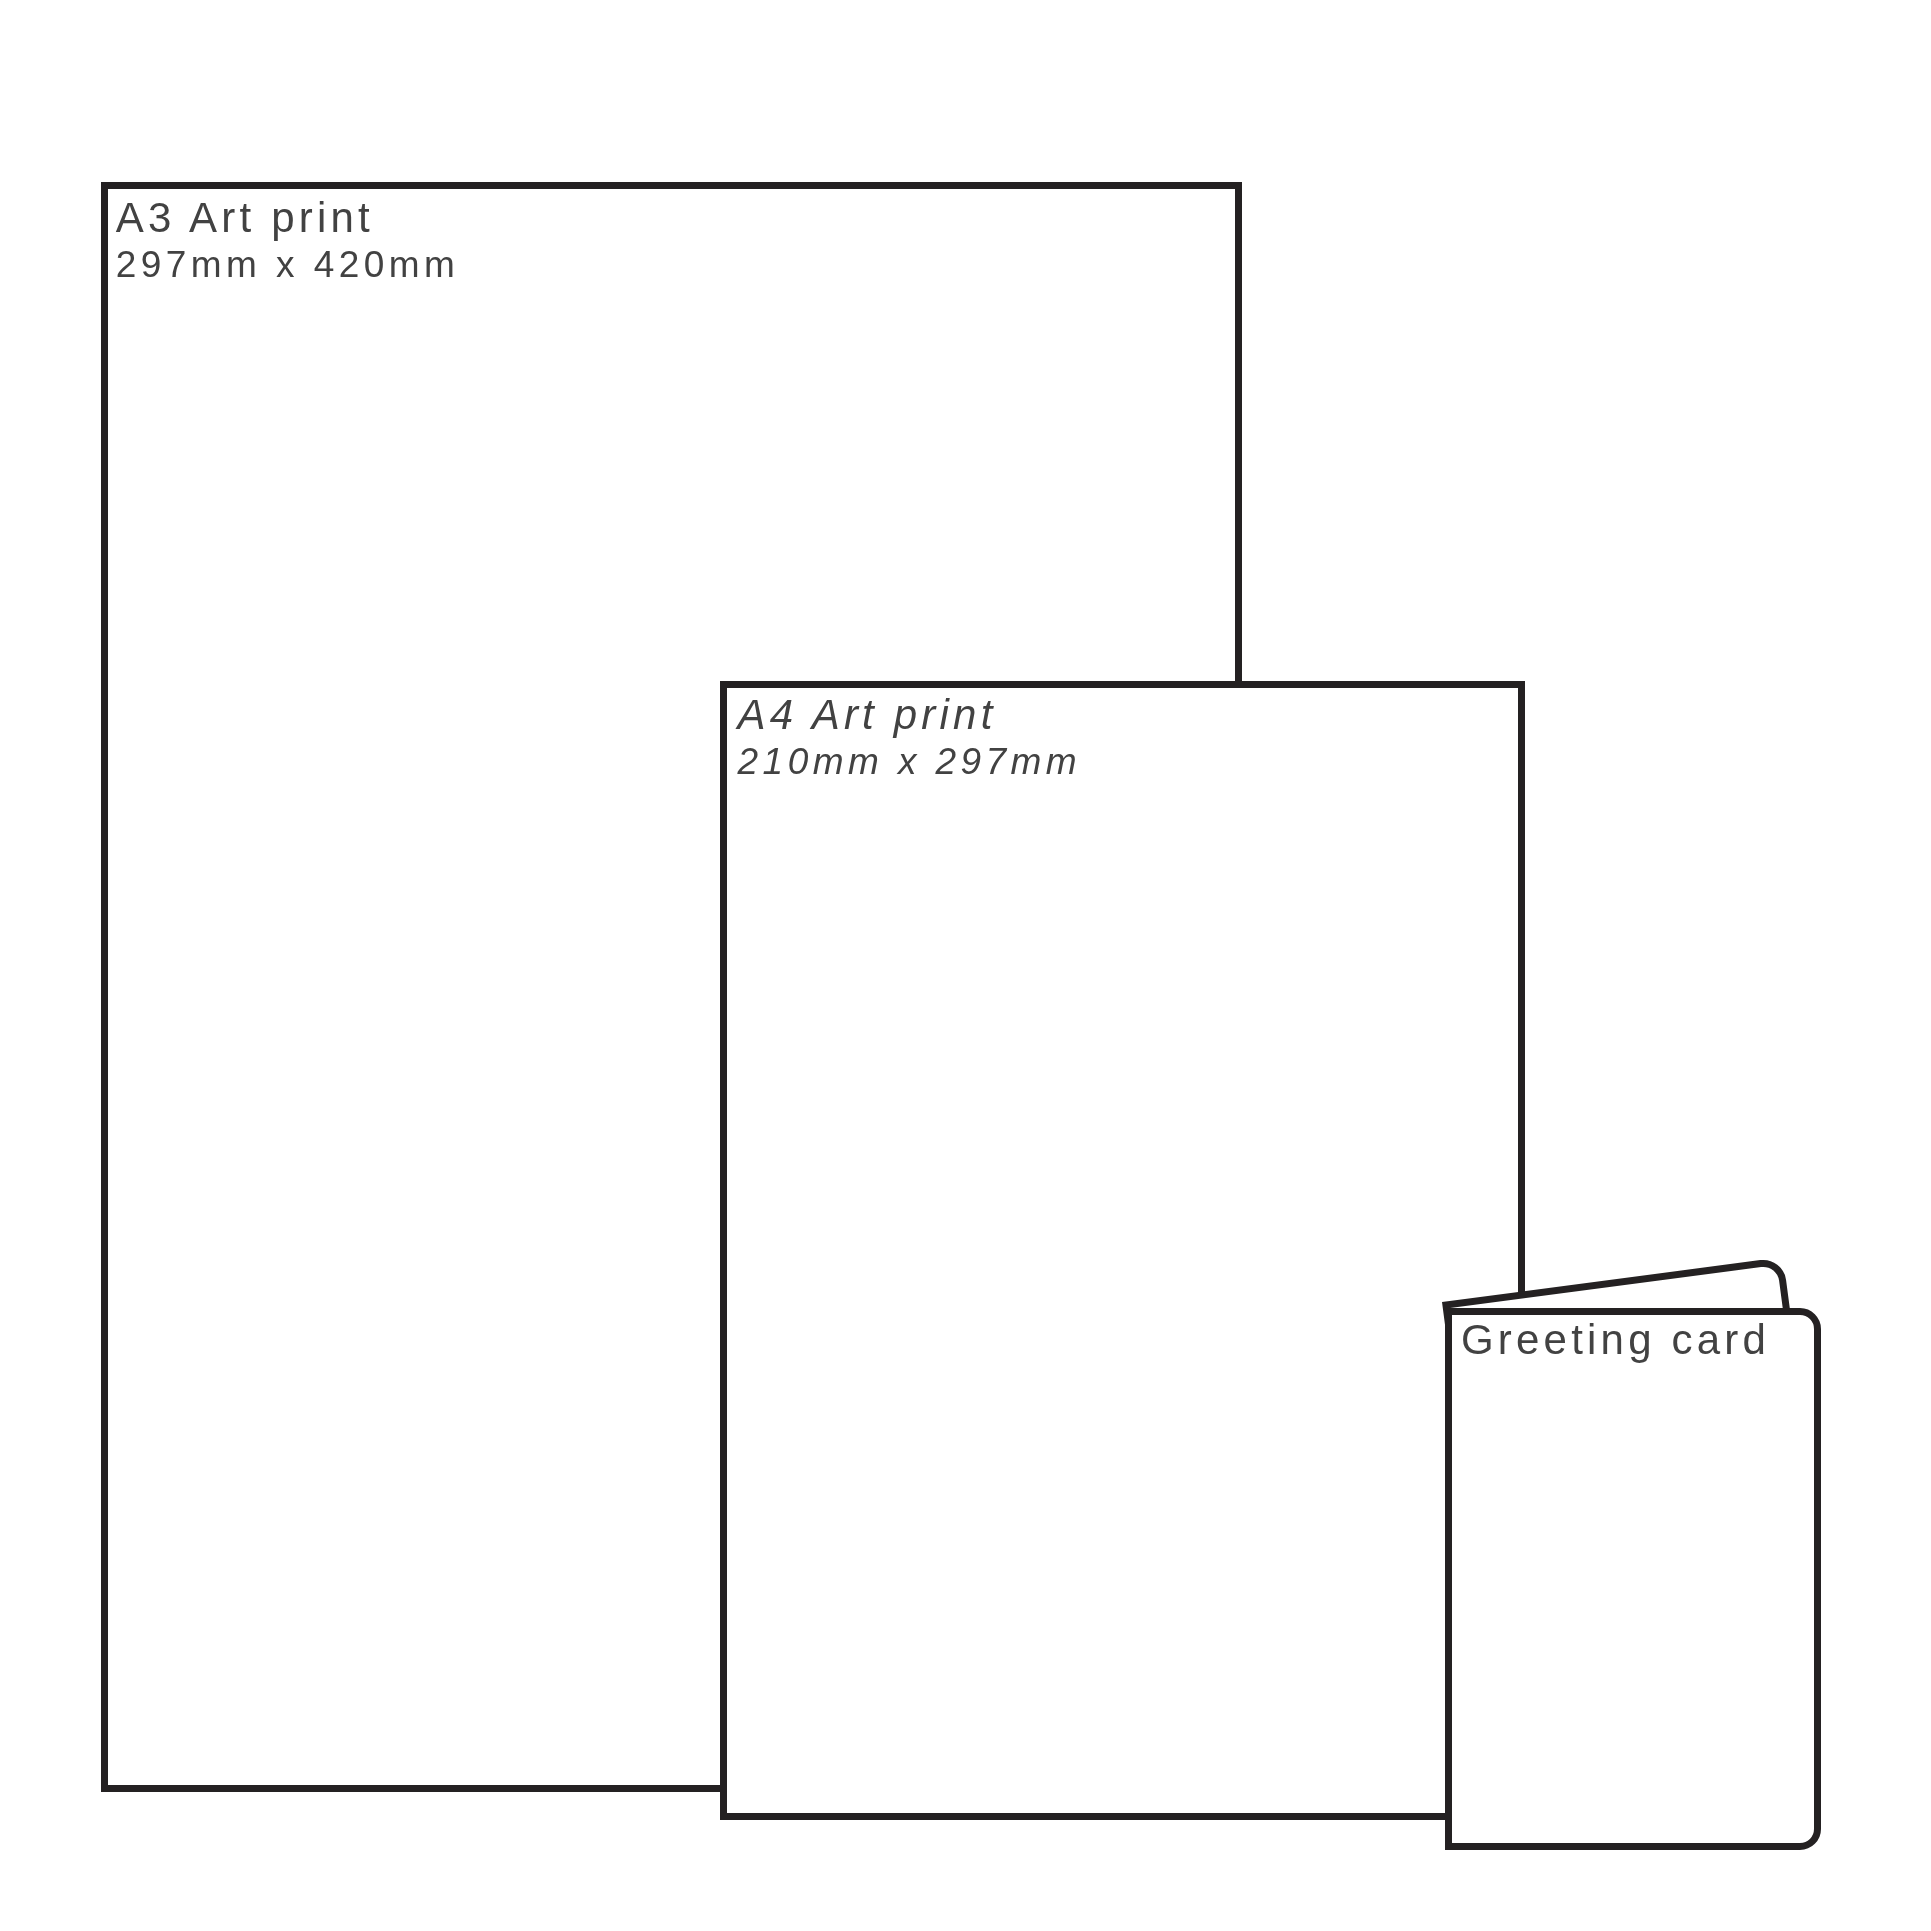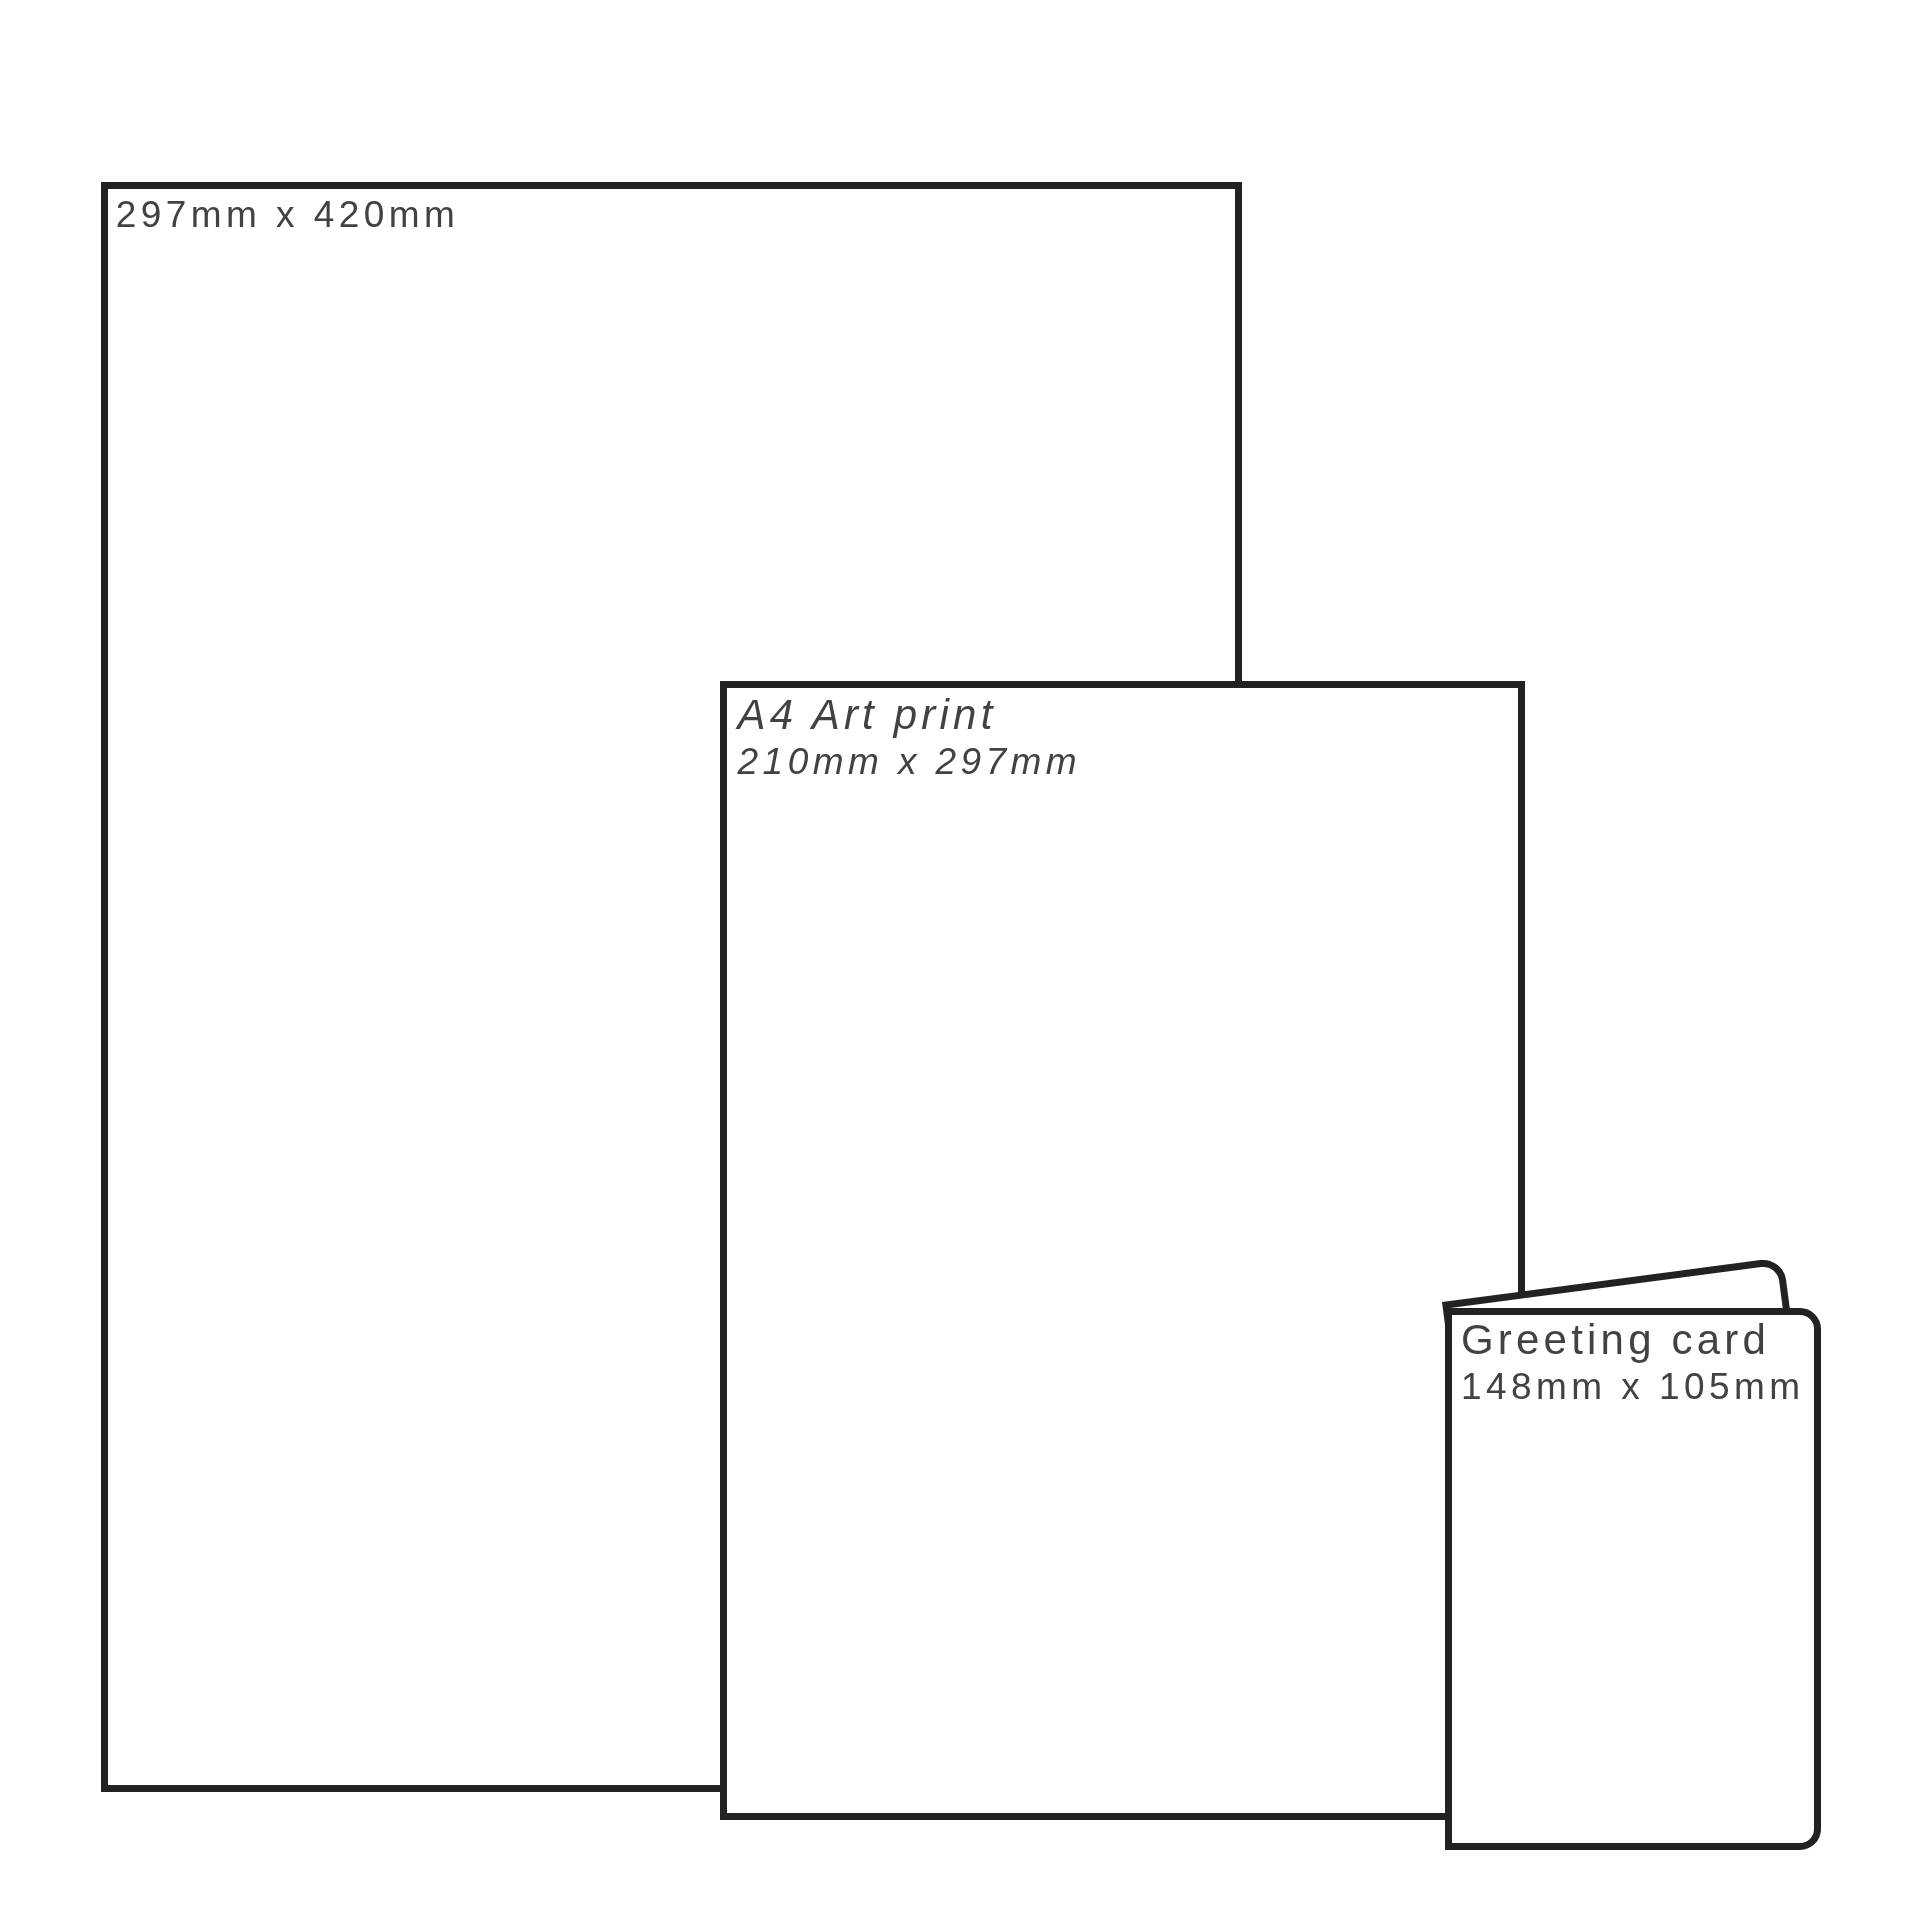--- a/index.html
+++ b/index.html
@@ -77,34 +77,34 @@
   .sheet-a4 .label { left: 10.6px; top: 1.9px; font-style: italic; }
   .card-front .label { left: 9px; top: 0px; }
 </style>
 </head>
 <body>
 
 <div class="stage">
 
   <section class="sheet sheet-a3">
     <div class="label">
+      <div class="title">A3 Art print</div>
       <div class="dims">297mm x 420mm</div>
     </div>
   </section>
 
   <section class="sheet sheet-a4">
     <div class="label">
       <div class="title">A4 Art print</div>
       <div class="dims">210mm x 297mm</div>
     </div>
   </section>
 
   <div class="card-back"></div>
 
   <section class="sheet card-front">
     <div class="label">
       <div class="title">Greeting card</div>
-      <div class="dims">148mm x 105mm</div>
     </div>
   </section>
 
 </div>
 
 
 </body></html>

